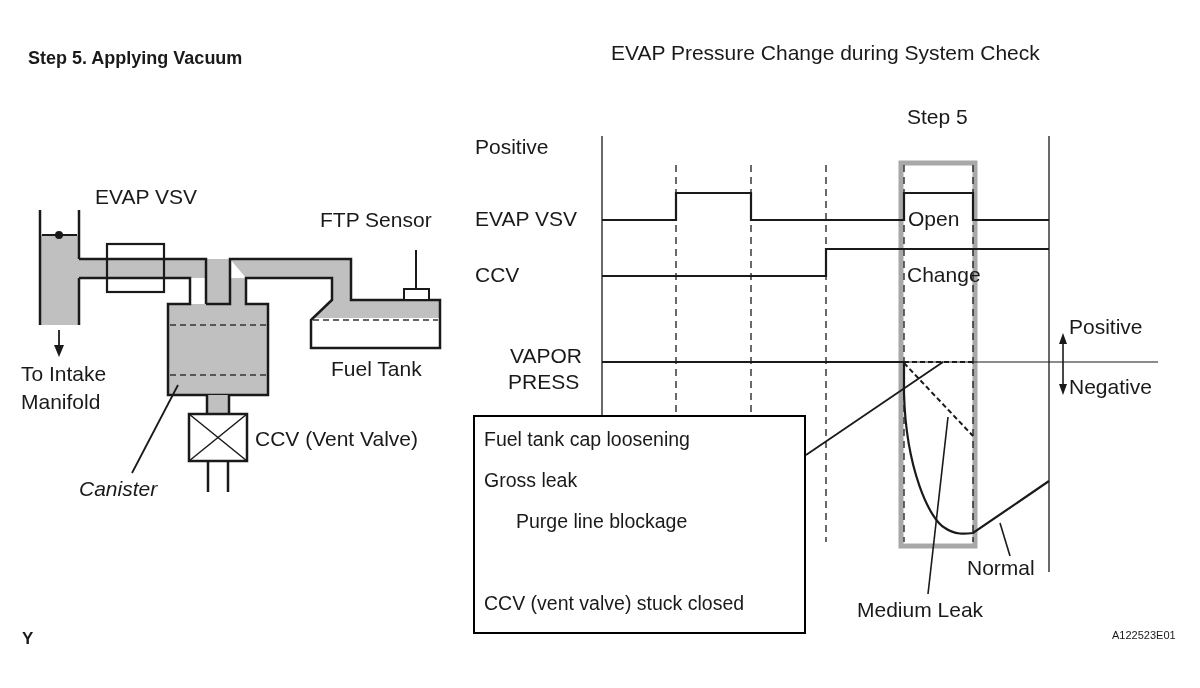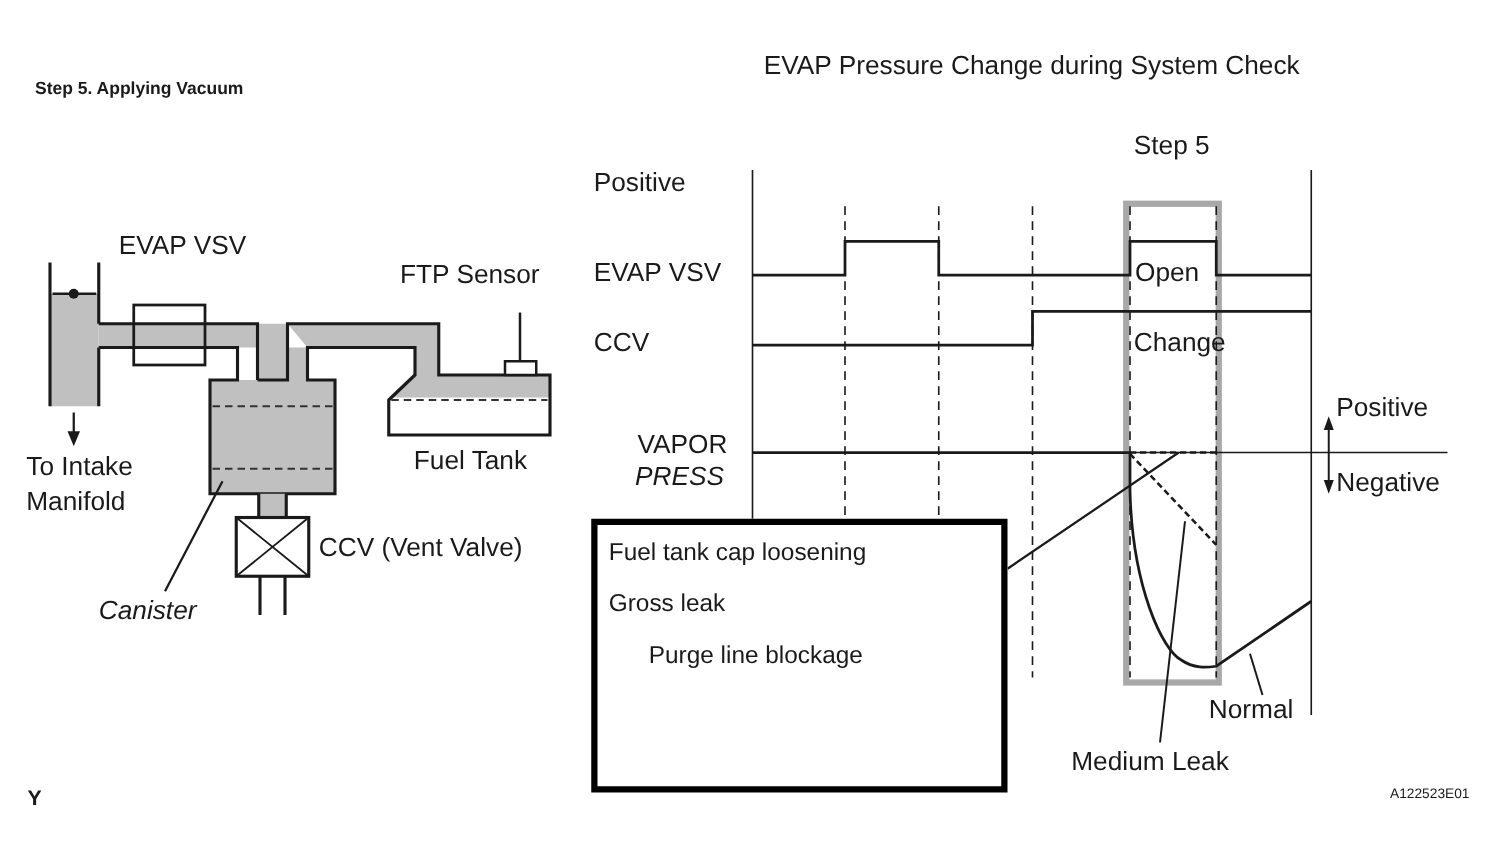--- a/index.html
+++ b/index.html
@@ -2,27 +2,27 @@
 <html><head>
 <meta charset="utf-8">
 <style>
   html, body { margin: 0; padding: 0; background: #ffffff; }
   body { width: 1200px; height: 688px; position: relative; overflow: hidden;
          font-family: "Liberation Sans", "DejaVu Sans", sans-serif; color: #1a1a1a; }
   .txt { position: absolute; white-space: nowrap; font-size: 21px; line-height: 1; }
   .bold { font-weight: bold; }
   svg.layer { position: absolute; left: 0; top: 0; }
   .leg-box { position: absolute; left: 473px; top: 415px; width: 333px; height: 219px;
-             border: 5px solid #000000; box-sizing: border-box; background: #fff; text-align: center; }
+             border: 2px solid #000000; box-sizing: border-box; background: #fff; text-align: center; }
   .leg-item { position: absolute; left: 9px; font-size: 19.5px; white-space: nowrap; }
 </style>
 </head>
 <body>
 
-<div class="txt bold" style="left:28px; top:63px; font-size:14px;">Step 5. Applying Vacuum</div>
+<div class="txt bold" style="left:28px; top:49px; font-size:18px;">Step 5. Applying Vacuum</div>
 
 <svg class="layer" width="1200" height="688">
 
   <g>
     <rect x="40" y="235" width="39" height="90" fill="#c0c0c0"></rect>
     <line x1="40" y1="210" x2="40" y2="325" stroke="#1a1a1a" stroke-width="2.5"></line>
     <line x1="79" y1="210" x2="79" y2="259" stroke="#1a1a1a" stroke-width="2.5"></line>
     <line x1="79" y1="278" x2="79" y2="325" stroke="#1a1a1a" stroke-width="2.5"></line>
     <line x1="42" y1="235" x2="77" y2="235" stroke="#1a1a1a" stroke-width="2"></line>
     <circle cx="59" cy="235" r="4" fill="#1a1a1a"></circle>
@@ -78,21 +78,21 @@
 <div class="txt" style="left:331px; top:358px;">Fuel Tank</div>
 <div class="txt" style="left:255px; top:428px;">CCV (Vent Valve)</div>
 <div class="txt" style="left:79px; top:478px;font-style:italic;">Canister</div>
 
 <div class="txt" style="left:611px; top:42px;">EVAP Pressure Change during System Check</div>
 <div class="txt" style="left:907px; top:106px;">Step 5</div>
 <div class="txt" style="left:475px; top:136px;">Positive</div>
 <div class="txt" style="left:475px; top:208px;">EVAP VSV</div>
 <div class="txt" style="left:475px; top:264px;">CCV</div>
 <div class="txt" style="left:510px; top:345px;">VAPOR</div>
-<div class="txt" style="left:508px; top:371px;font-style:italic;">PRESS</div>
+<div class="txt" style="left:508px; top:371px;">PRESS</div>
 
 <svg class="layer" width="1200" height="688">
 
   <rect x="901" y="163" width="74" height="383" fill="none" stroke="#a8a8a8" stroke-width="5"></rect>
 
   <line x1="602" y1="136" x2="602" y2="415" stroke="#1a1a1a" stroke-width="1.3"></line>
   <line x1="1049" y1="136" x2="1049" y2="572" stroke="#1a1a1a" stroke-width="1.3"></line>
 
   <g stroke="#1a1a1a" stroke-width="1.3" stroke-dasharray="7,5">
     <line x1="676" y1="165" x2="676" y2="415"></line>
@@ -132,16 +132,17 @@
 <div class="txt" style="left:907px; top:264px;">Change</div>
 <div class="txt" style="left:1069px; top:316px;">Positive</div>
 <div class="txt" style="left:1069px; top:376px;">Negative</div>
 <div class="txt" style="left:967px; top:557px;text-align:right;">Normal</div>
 <div class="txt" style="left:857px; top:599px;">Medium Leak</div>
 
 <div class="leg-box">
   <div class="leg-item" style="top:11px;">Fuel tank cap loosening</div>
   <div class="leg-item" style="top:52px;">Gross leak</div>
   <div class="leg-item" style="top:93px;margin-left:32px;">Purge line blockage</div>
+  <div class="leg-item" style="top:175px;">CCV (vent valve) stuck closed</div>
 </div>
 
 <div class="txt bold" style="left:22px; top:630px; font-size:17px;">Y</div>
 <div class="txt" style="left:1112px; top:630px; font-size:11px;">A122523E01</div>
 
 </body></html>

